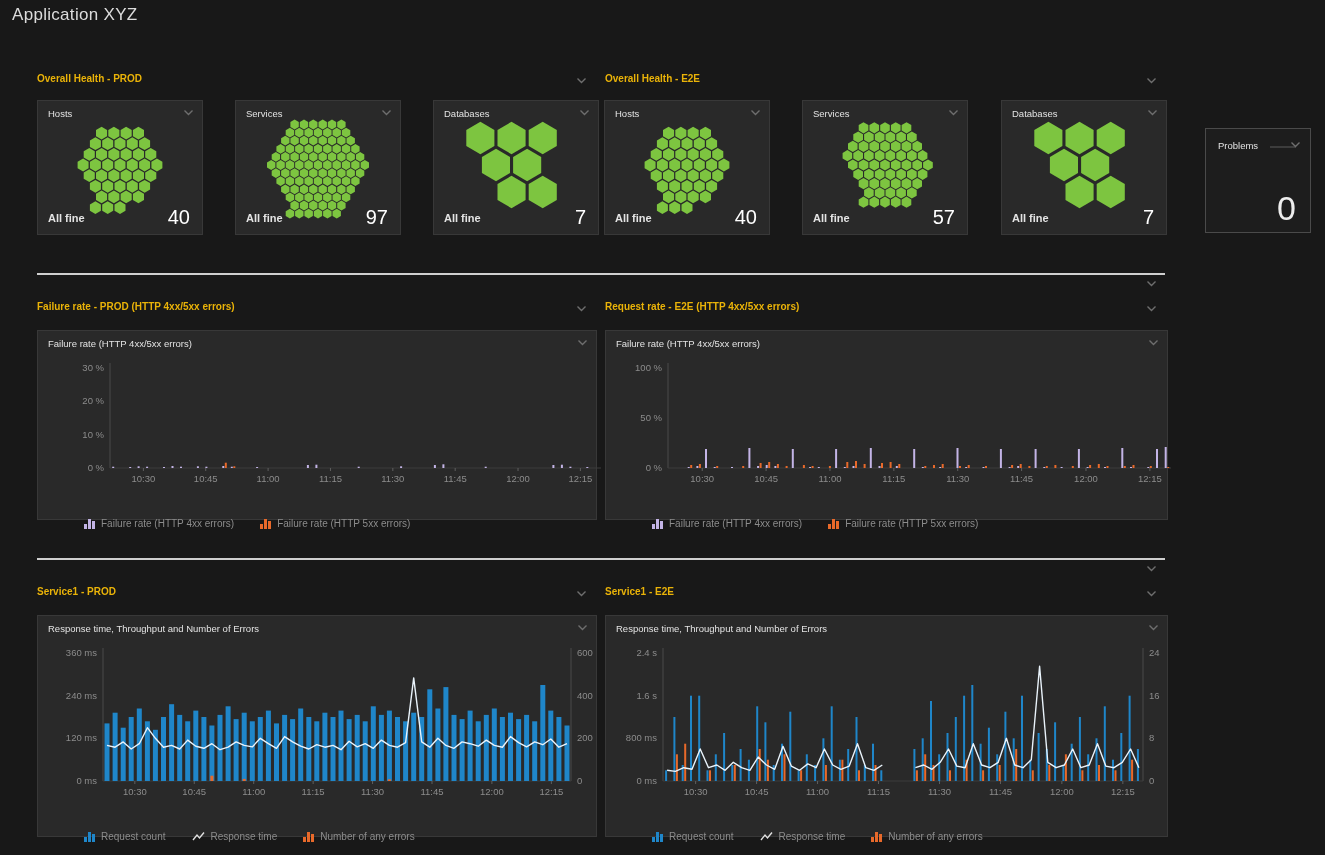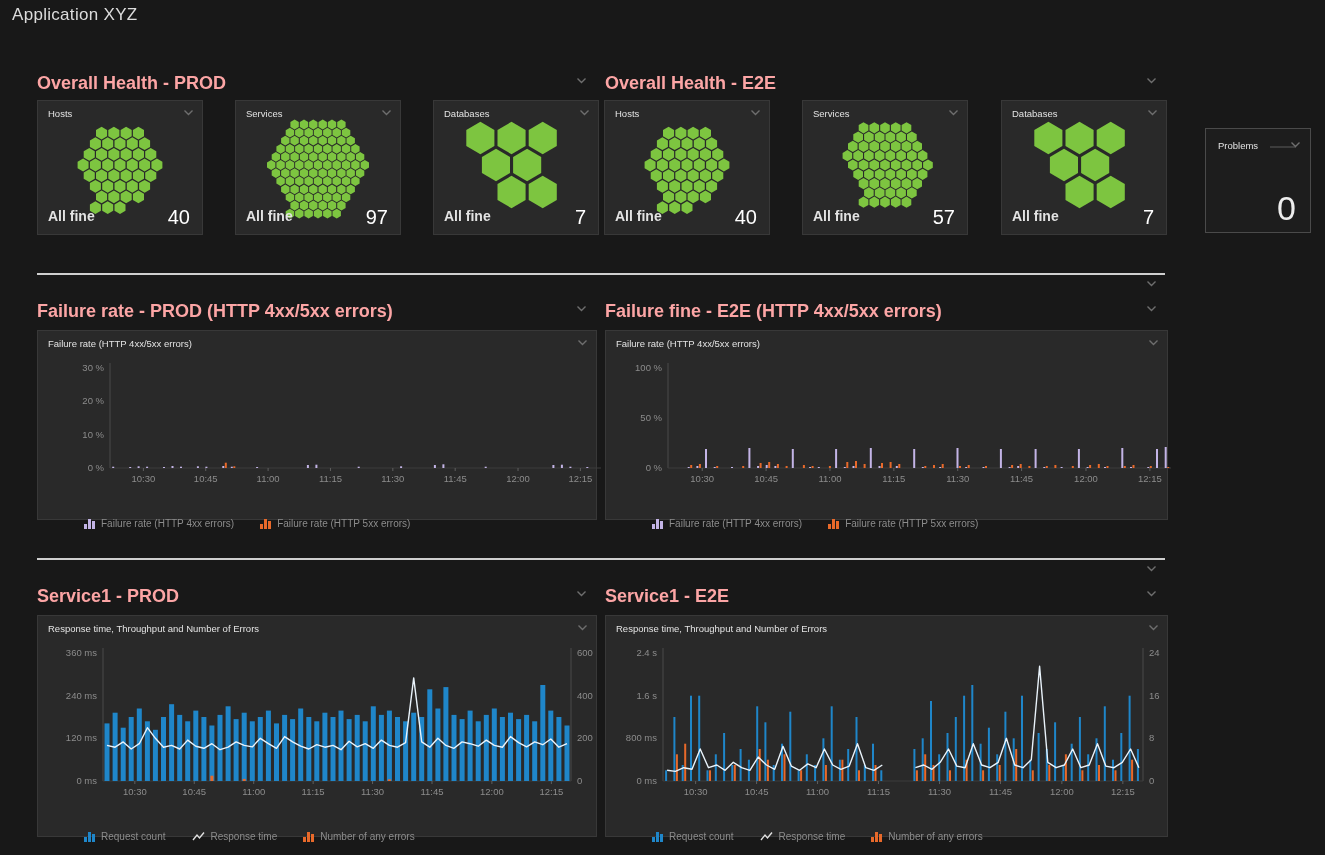--- a/index.html
+++ b/index.html
@@ -1,25 +1,25 @@
 <!DOCTYPE html>
 <html><head>
 <meta charset="utf-8">
 <style>
   html,body{margin:0;padding:0;background:#181818;}
   .page{position:relative;width:1325px;height:855px;background:#181818;overflow:hidden;
         font-family:"Liberation Sans",sans-serif;}
   .app-title{position:absolute;left:12px;top:5px;font-size:17px;font-weight:400;color:#dcdcdc;letter-spacing:.3px;}
-  .sec-h{position:absolute;font-size:18px;font-weight:700;color:#fca5a5;white-space:nowrap;}
+  .sec-h{position:absolute;font-size:10px;font-weight:700;color:#eab308;white-space:nowrap;}
   .divider{position:absolute;height:2px;background:#cfcfcf;}
   .chev{position:absolute;line-height:0;}
   .tile{position:absolute;background:#292929;border:1px solid #383838;box-sizing:border-box;}
   .tile .chev{right:8px;top:8px;}
   .tile-title{position:absolute;left:10px;top:7px;font-size:9.5px;font-weight:400;color:#e3e3e3;white-space:nowrap;}
-  .tile-status{position:absolute;left:10px;bottom:10px;font-size:14px;font-weight:700;color:#e3e3e3;margin-top:10px;}
+  .tile-status{position:absolute;left:10px;bottom:10px;font-size:11px;font-weight:700;color:#e3e3e3;margin-top:10px;}
   .tile-count{position:absolute;right:12px;bottom:5px;font-size:20px;font-weight:400;color:#ffffff;}
   .hex-cluster{position:absolute;left:0;top:0;right:0;bottom:0;}
   .problems{background:#1d1d1d;border:1px solid #4a4a4a;}
   .problems .tile-title{left:12px;top:11px;}
   .problems .chev{right:9px;top:12px;}
   .problems .tile-count{font-size:34px;font-weight:300;color:#ededed;right:14px;bottom:4px;}
   .p-dash{position:absolute;left:64px;top:17px;width:26px;height:2px;background:#3c3c3c;}
   .chart-canvas{position:absolute;left:12px;top:0;}
   .legend{position:absolute;left:46px;display:flex;gap:26px;align-items:center;font-size:10px;color:#8c8c8c;white-space:nowrap;}
   .lg-fail{top:163px;}
@@ -398,21 +398,21 @@
         <polyline points="1.5,1.5 5.5,5.5 9.5,1.5" fill="none" stroke="#6e6e6e" stroke-width="1.4"></polyline>
       </svg>
     </span>
 
   <div class="sec-h" style="left:37px;top:301px;">Failure rate - PROD (HTTP 4xx/5xx errors)</div>
   <span class="chev" style="left:576px;top:305px;">
       <svg width="11" height="7" viewBox="0 0 11 7">
         <polyline points="1.5,1.5 5.5,5.5 9.5,1.5" fill="none" stroke="#6e6e6e" stroke-width="1.4"></polyline>
       </svg>
     </span>
-  <div class="sec-h" style="left:605px;top:301px;">Failure fine - E2E (HTTP 4xx/5xx errors)</div>
+  <div class="sec-h" style="left:605px;top:301px;">Request rate - E2E (HTTP 4xx/5xx errors)</div>
   <span class="chev" style="left:1146px;top:305px;">
       <svg width="11" height="7" viewBox="0 0 11 7">
         <polyline points="1.5,1.5 5.5,5.5 9.5,1.5" fill="none" stroke="#6e6e6e" stroke-width="1.4"></polyline>
       </svg>
     </span>
 
   <div class="tile" style="left:37px;top:330px;width:560px;height:190px;">
     <div class="tile-title">Failure rate (HTTP 4xx/5xx errors)</div>
     <span class="chev">
         <svg width="11" height="7" viewBox="0 0 11 7">

